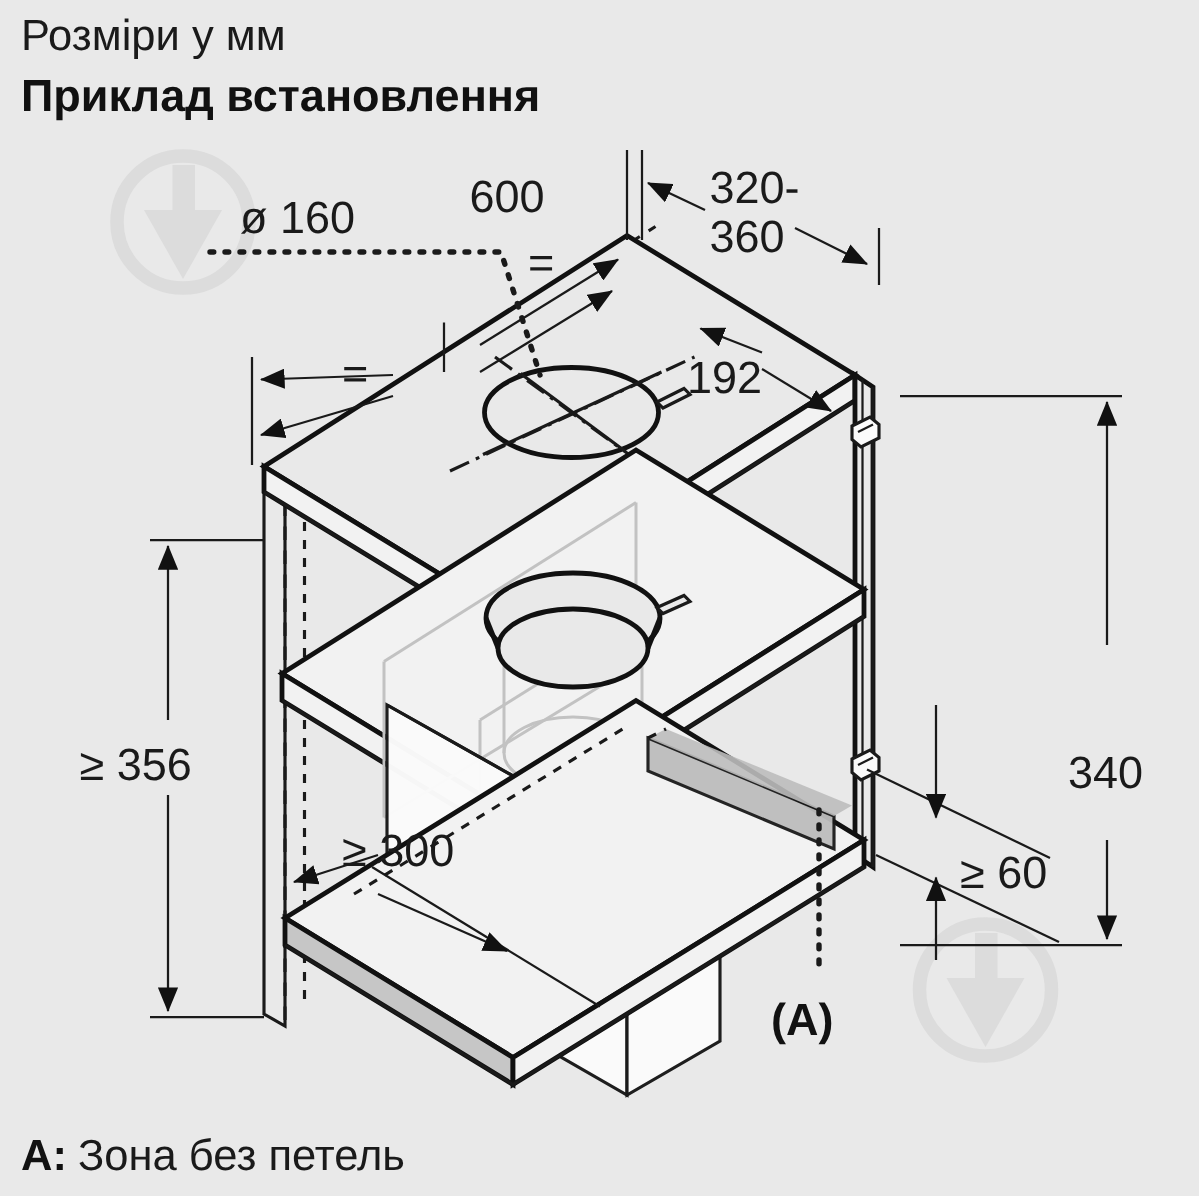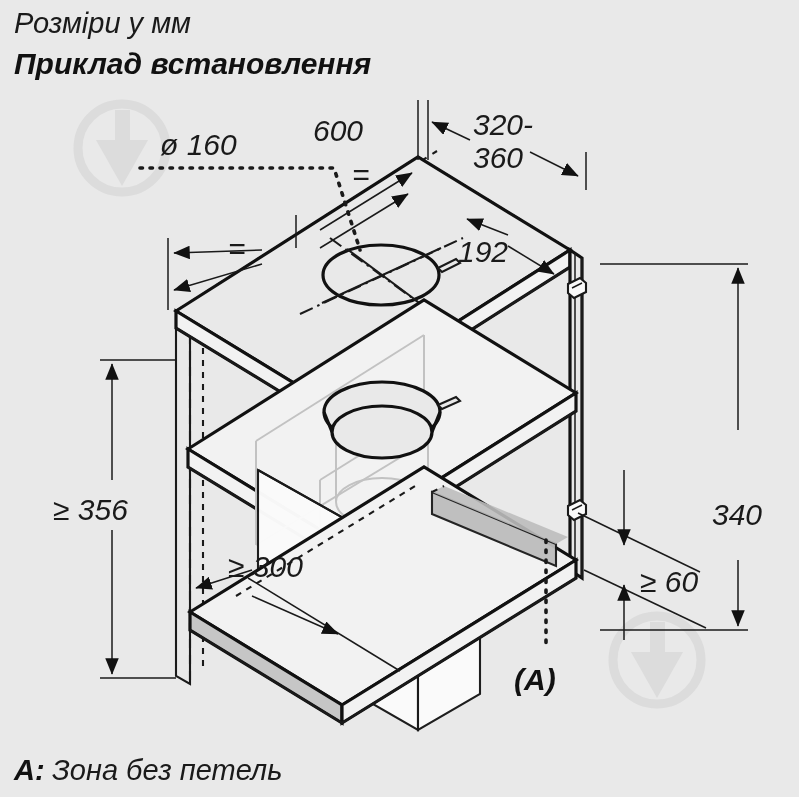--- a/index.html
+++ b/index.html
@@ -12,21 +12,20 @@
     height: 797px;
     font-family: "Liberation Sans", sans-serif;
     position: relative;
     overflow: hidden;
   }
   #root {
     position: relative;
     width: 799px;
     height: 797px;
     background: #e9e9e9;
-    font-style: italic;
   }
   svg.canvas {
     position: absolute;
     left: 0;
     top: 0;
     width: 799px;
     height: 797px;
     display: block;
   }
   .t-reg {

